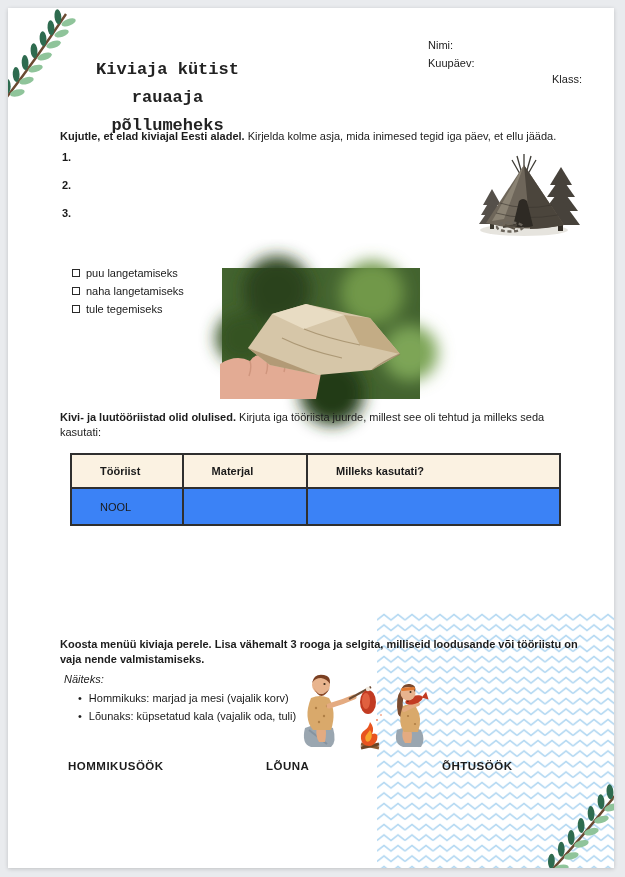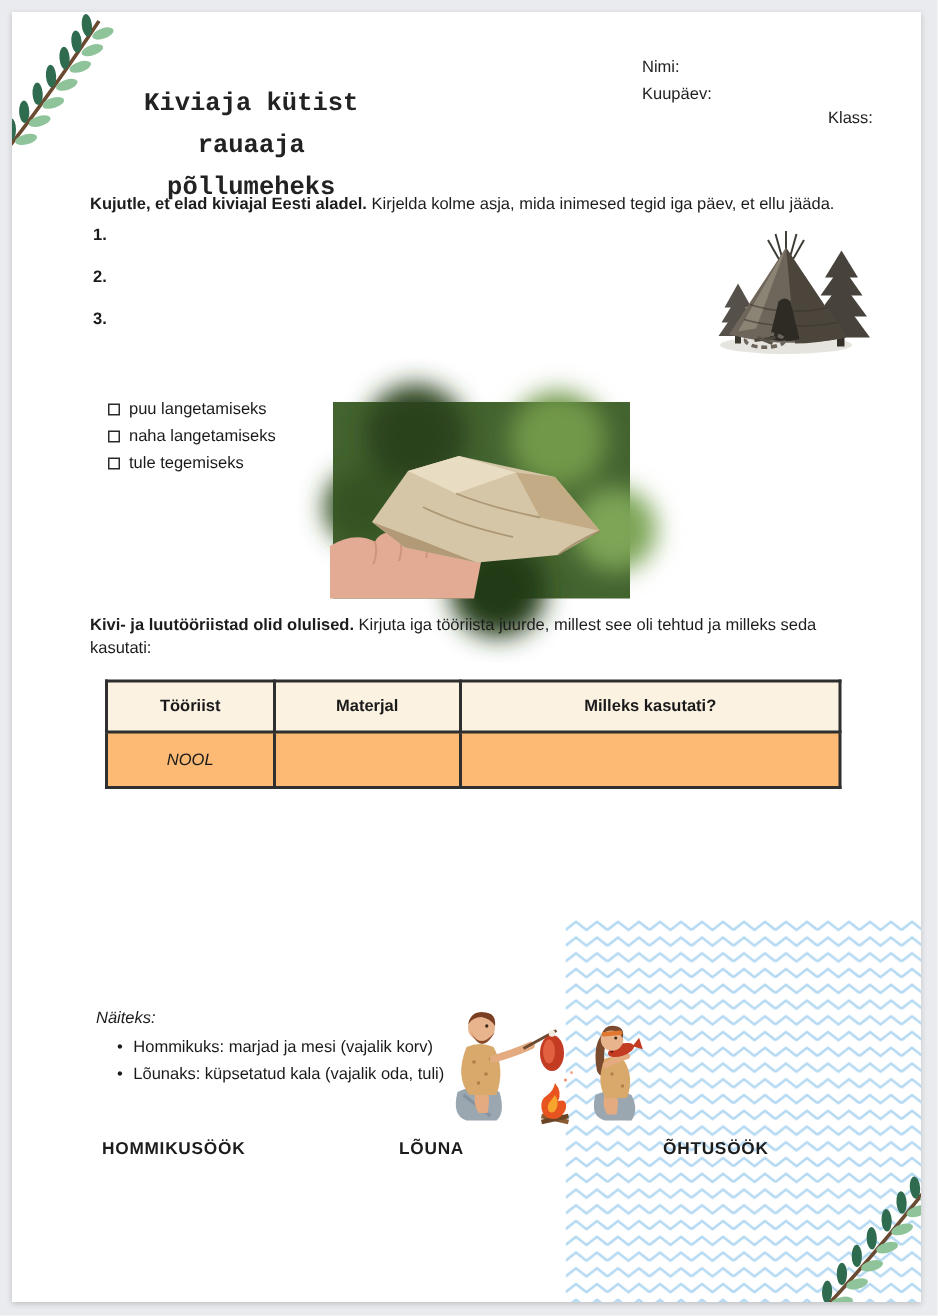--- a/index.html
+++ b/index.html
@@ -52,24 +52,24 @@
   .photo svg { display:block; width:100%; height:100%; }
 
   
   .t3-head { left:52px; top:402px; width:505px; }
   .tools-table {
     left:62px; top:445px; width:491px;
     border-collapse:collapse; table-layout:fixed;
     font-size:11px;
   }
   .tools-table th, .tools-table td {
-    border:2px solid #2f2f2f; text-align:center; vertical-align:middle;
+    border:2px solid #2f2f2f; text-align:left; vertical-align:middle;padding-left:28px;
   }
   .tools-table thead th { height:34px; background:#fbf2e2; font-weight:700; }
-  .tools-table tbody td { height:37px; background:#fdba74; font-weight:400;font-style:italic; }
+  .tools-table tbody td { height:37px; background:#3b82f6; font-weight:400; }
   .col-tool { width:105px; } .col-mat { width:117px; } .col-use { width:238px; }
 
   
   .zigzag { left:369px; top:604px; width:237px; height:256px; z-index:0; }
 
   
   .t4-head { left:52px; top:629px; width:530px; z-index:2; font-weight:700; }
   .naiteks { left:56px; top:664px; font-style:italic; z-index:2; }
   .ex-list { left:70px; top:681px; z-index:2; list-style:none; }
   .ex-list li {
@@ -237,20 +237,21 @@
 
   <svg class="abs zigzag" viewBox="0 0 237 256" style="overflow:hidden">
     <defs>
       <pattern id="zz" width="28" height="10.5" patternUnits="userSpaceOnUse">
         <polyline points="0,8 7,2.5 14,8 21,2.5 28,8" fill="none" stroke="#b3d8f2" stroke-width="1.7"></polyline>
       </pattern>
     </defs>
     <rect width="237" height="256" fill="url(#zz)"></rect>
   </svg>
 
+  <div class="abs txt t4-head">Koosta menüü kiviaja perele. Lisa vähemalt 3 rooga ja selgita, milliseid loodusande või tööriistu on vaja nende valmistamiseks.</div>
   <div class="abs txt naiteks">Näiteks:</div>
   <ul class="abs ex-list">
     <li>Hommikuks: marjad ja mesi (vajalik korv)</li>
     <li>Lõunaks: küpsetatud kala (vajalik oda, tuli)</li>
   </ul>
 
   <svg class="abs cavefamily" viewBox="0 0 152 86">
 
     <path d="M14,64 Q10,80 20,83 L40,83 Q46,78 42,64 Q28,57 14,64 Z" fill="#9aa6b0"></path>
     <path d="M18,66 L36,80" stroke="#8593a0" stroke-width="2" fill="none"></path>

